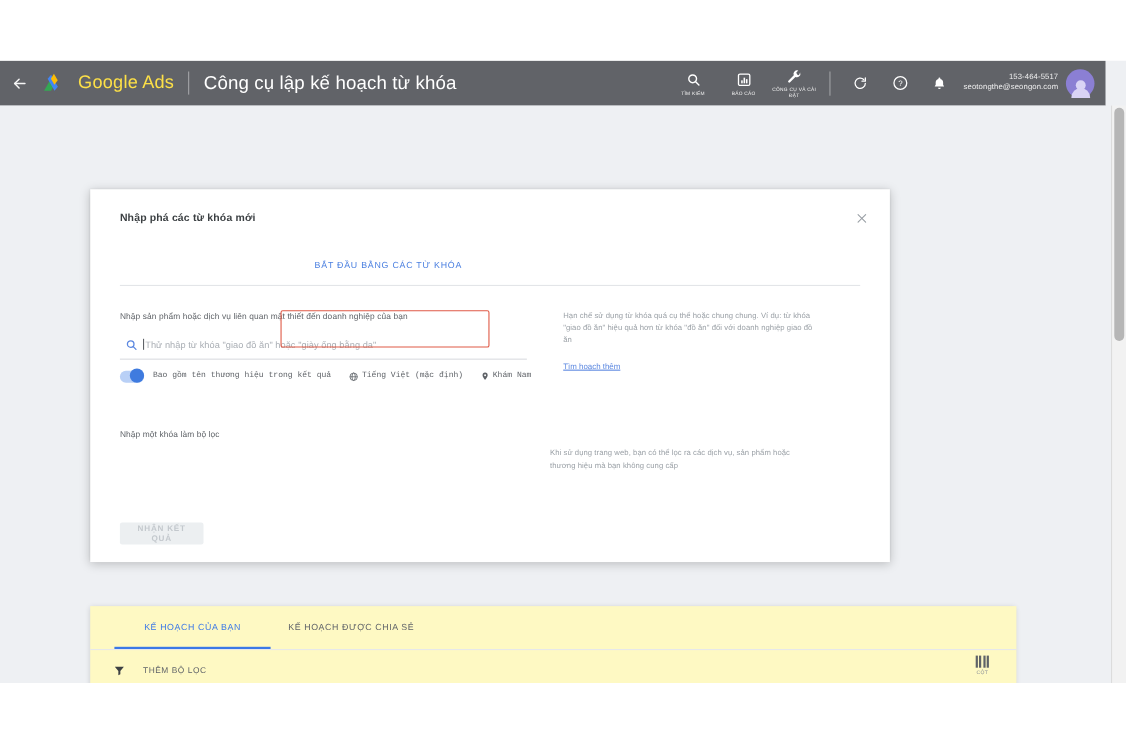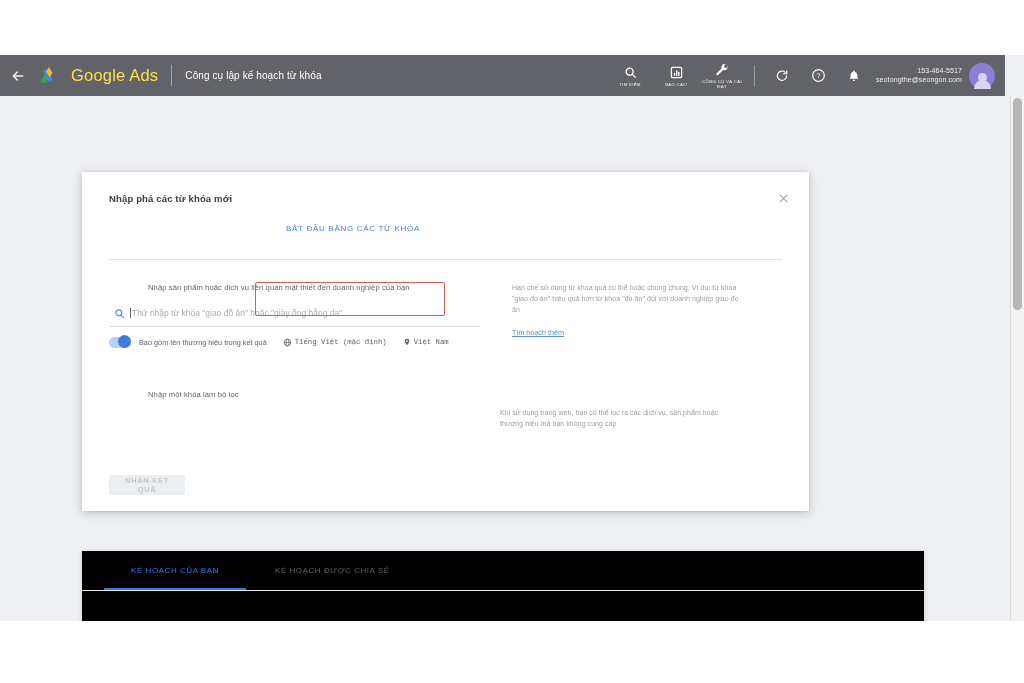--- a/index.html
+++ b/index.html
@@ -81,21 +81,21 @@
     white-space: nowrap;
   }
   .bar-divider {
     margin-left: 13px;
     width: 1px;
     height: 21px;
     background: rgba(255,255,255,.42);
   }
   .appbar-subtitle {
     margin-left: 13px;
-    font-size: 10px;
+    font-size: 17px;
     color: #ffffff;
     white-space: nowrap;
     letter-spacing: .1px;
   }
   .appbar-right {
     margin-left: auto;
     display: flex;
     align-items: center;
     height: 41px;
     padding-right: 10px;
@@ -240,21 +240,21 @@
     display: flex;
     align-items: center;
   }
   .tab {
     font-size: 8px;
     letter-spacing: .7px;
     color: #5f6368;
     padding: 0 2px;
     height: 35px;
     display: flex;
-    align-items: flex-start;
+    align-items: center;
   }
   .tab.active { color: #4a7fe0; }
   #tab1-slot { position: absolute; left: 175px; top: 0; }
   #tab2-slot { position: absolute; left: 390px; top: 0; }
 
   
   #tab-highlight {
     position: absolute;
     left: 173px;
     top: 110px;
@@ -265,21 +265,20 @@
     pointer-events: none;
     z-index: 5;
   }
 
   
   .field-label {
     position: absolute;
     font-size: 7.6px;
     color: #5f6368;
     letter-spacing: .1px;
-    margin-left: 39px;
   }
   #kw-label { left: 27px; top: 111px; }
   #dom-label { left: 27px; top: 218px; }
 
   .input-row {
     position: absolute;
     display: flex;
     align-items: center;
     border-bottom: 1px solid #dadce0;
   }
@@ -333,20 +332,21 @@
     width: 13px;
     height: 13px;
     border-radius: 50%;
     background: #3f7bdf;
   }
   .opt-text {
     font-size: 7.3px;
     color: #5f6368;
     margin-left: 8px;
     white-space: nowrap;
+    font-family: Liberation Mono, monospace;
   }
   .opt-chip {
     display: flex;
     align-items: center;
     gap: 3px;
     margin-left: 16px;
     color: #5f6368;
     font-size: 7.3px;
     white-space: nowrap;
     font-family: Liberation Mono, monospace;
@@ -391,21 +391,21 @@
     justify-content: center;
   }
 
   
   #lower-card {
     position: absolute;
     left: 82px;
     top: 455px;
     width: 842px;
     height: 110px;
-    background: #000000;
+    background: #fef9c3;
     box-shadow: 0 1px 5px rgba(0,0,0,.16);
   }
   .lc-tabbar {
     position: absolute;
     left: 0;
     top: 0;
     width: 842px;
     height: 39px;
     border-bottom: 1px solid #e6e8ea;
   }
@@ -423,21 +423,21 @@
   .lc-tab.active::after {
     content: "";
     position: absolute;
     left: 0;
     right: 0;
     bottom: 0;
     height: 2.5px;
     background: #3b78e7;
   }
   #lc-tab1 { left: 22px; width: 142px; justify-content: center; }
-  #lc-tab2 { left: 180px; margin-left: 13px; }
+  #lc-tab2 { left: 180px; }
 
   .lc-filterbar {
     position: absolute;
     left: 0;
     top: 39px;
     width: 842px;
     height: 38px;
     border-bottom: 1px solid #eceef0;
     display: flex;
     align-items: center;
@@ -629,21 +629,21 @@
             </span>
             <span>Tiếng Việt (mặc định)</span>
           </div>
 
           <div class="opt-chip">
             <span class="gico">
               <svg width="8" height="10" viewBox="0 0 24 24" fill="#5f6368">
                 <path d="M12 2.2a7 7 0 0 0-7 7c0 5 7 12.6 7 12.6s7-7.6 7-12.6a7 7 0 0 0-7-7zm0 9.6a2.6 2.6 0 1 1 0-5.2 2.6 2.6 0 0 1 0 5.2z"></path>
               </svg>
             </span>
-            <span>Việt Nam</span>
+            <span>Khám Nam</span>
           </div>
         </div>
 
         <div id="hint1" class="hint">Hạn chế sử dụng từ khóa quá cụ thể hoặc chung chung. Ví dụ: từ khóa "giao đồ ăn" hiệu quả hơn từ khóa "đồ ăn" đối với doanh nghiệp giao đồ ăn</div>
         <a id="hint1-link" href="#">Tìm hoạch thêm</a>
 
         <div id="dom-label" class="field-label">Nhập một khóa làm bộ lọc</div>
 
 
         <div id="hint2" class="hint">Khi sử dụng trang web, bạn có thể lọc ra các dịch vụ, sản phẩm hoặc thương hiệu mà bạn không cung cấp</div>
@@ -655,20 +655,38 @@
 
         <div class="lc-tabbar">
           <div id="lc-tab1" class="lc-tab active">
             <span>KẾ HOẠCH CỦA BẠN</span>
           </div>
           <div id="lc-tab2" class="lc-tab">
             <span>KẾ HOẠCH ĐƯỢC CHIA SẺ</span>
           </div>
         </div>
 
+        <div class="lc-filterbar">
+          <span id="filter-icon">
+            <svg width="11" height="11" viewBox="0 0 24 24" fill="#3c4043">
+              <path d="M3 4.5h18l-7 8.4v6.6l-4 2v-8.6z"></path>
+            </svg>
+          </span>
+          <span id="filter-label">THÊM BỘ LỌC</span>
+
+          <div id="cols-btn">
+            <span class="bars">
+              <i style="height:11px"></i>
+                <i style="height:11px"></i>
+                <i style="height:11px"></i>
+                <i style="height:11px"></i>
+            </span>
+            <span class="lbl">CỘT</span>
+          </div>
+        </div>
 
       </div>
     </div>
 
     <div id="scrollbar">
       <div id="scrollthumb"></div>
     </div>
 
   </div>
 </div>

